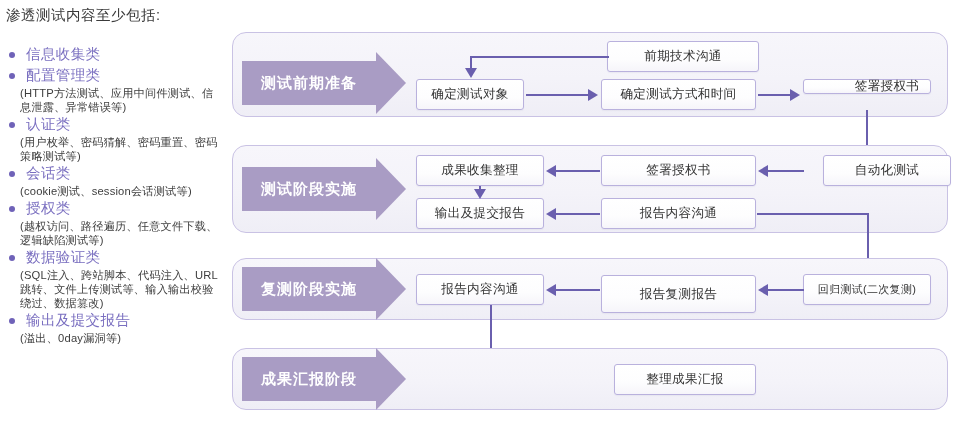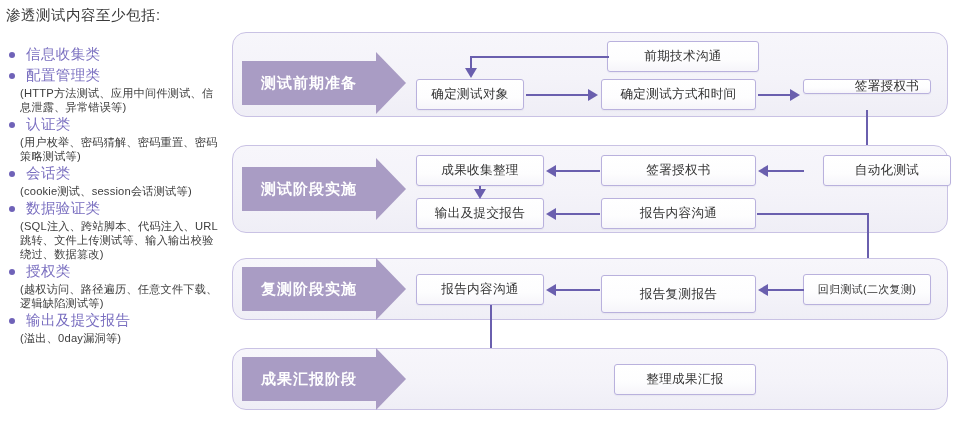--- a/index.html
+++ b/index.html
@@ -125,31 +125,31 @@
         <div class="bl-head">
           <span class="bl-dot"></span>
           <span>会话类</span>
         </div>
         <div class="bl-sub">(cookie测试、session会话测试等)</div>
       </div>
 
       <div class="bl-item">
         <div class="bl-head">
           <span class="bl-dot"></span>
+          <span>授权类</span>
+        </div>
+        <div class="bl-sub">(越权访问、路径遍历、任意文件下载、逻辑缺陷测试等)</div>
+      </div>
+
+      <div class="bl-item">
+        <div class="bl-head">
+          <span class="bl-dot"></span>
           <span>数据验证类</span>
         </div>
         <div class="bl-sub">(SQL注入、跨站脚本、代码注入、URL跳转、文件上传测试等、输入输出校验绕过、数据篡改)</div>
-      </div>
-
-      <div class="bl-item">
-        <div class="bl-head">
-          <span class="bl-dot"></span>
-          <span>授权类</span>
-        </div>
-        <div class="bl-sub">(越权访问、路径遍历、任意文件下载、逻辑缺陷测试等)</div>
       </div>
 
       <div class="bl-item">
         <div class="bl-head">
           <span class="bl-dot"></span>
           <span>输出及提交报告</span>
         </div>
         <div class="bl-sub">(溢出、0day漏洞等)</div>
       </div>
 

